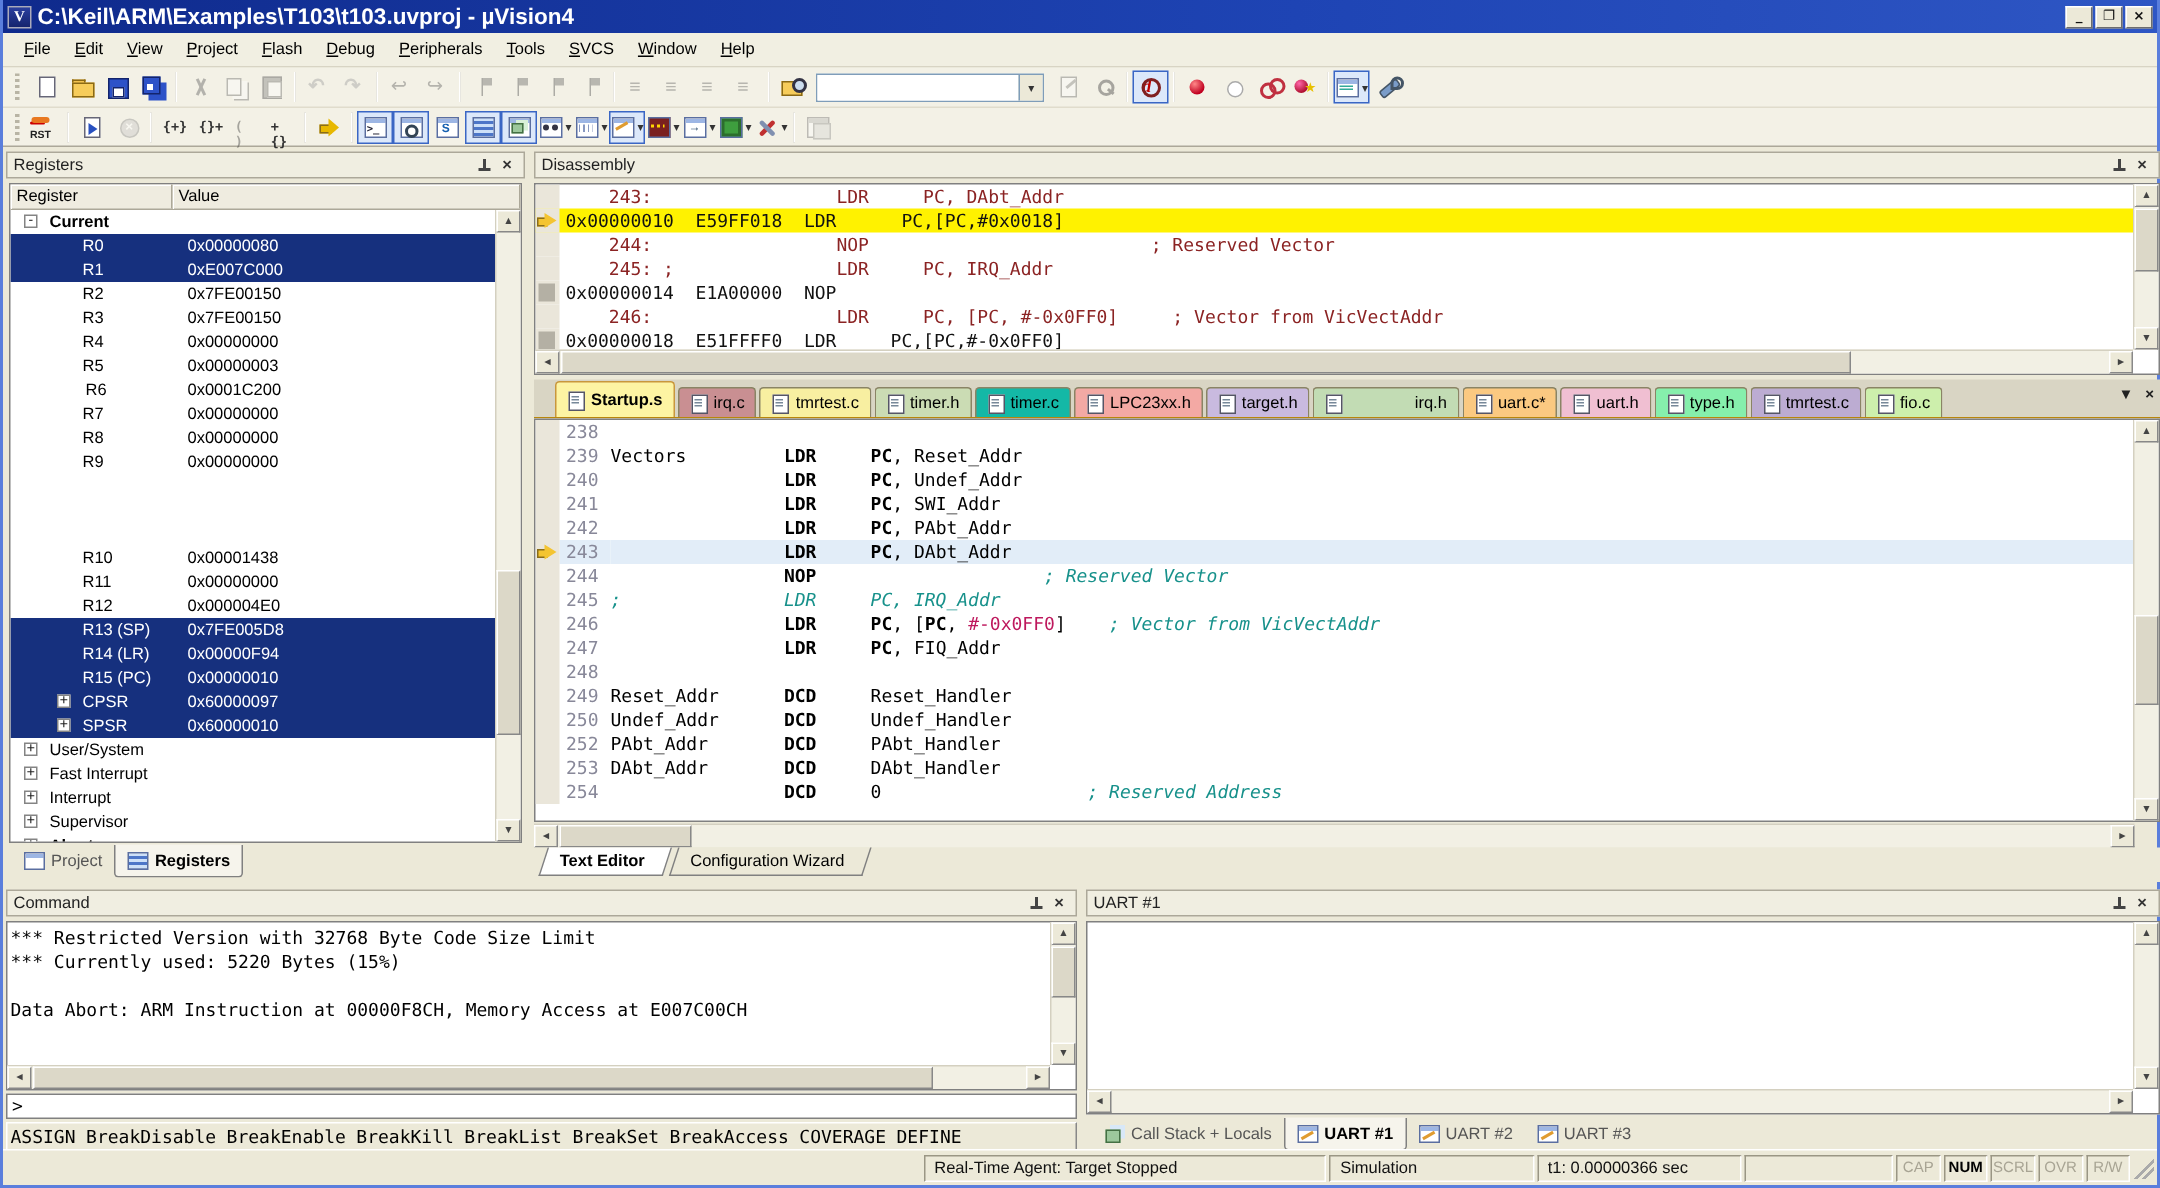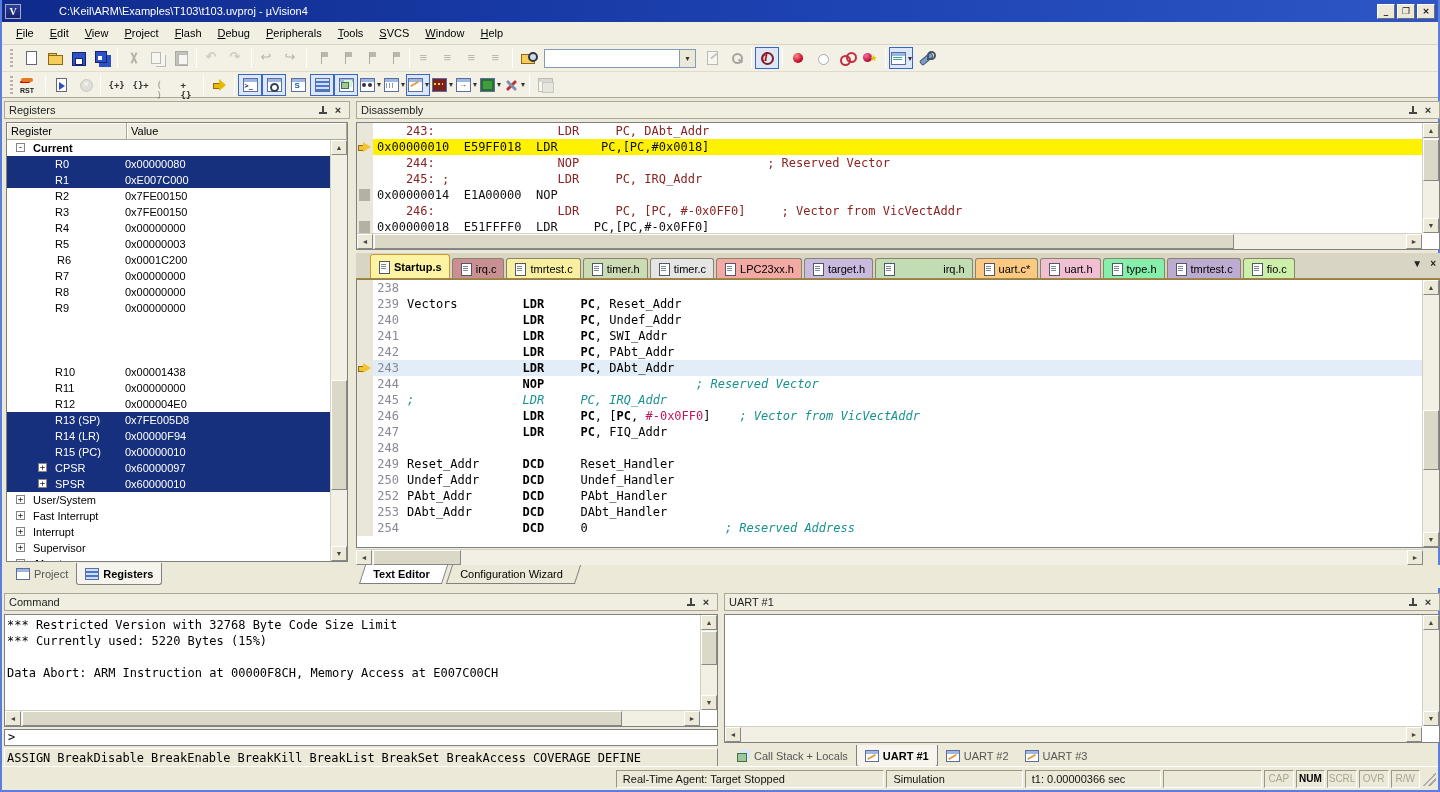--- a/index.html
+++ b/index.html
@@ -6,21 +6,21 @@
   html,body { width:1440px; height:792px; overflow:hidden; }
   body { font-family:"Liberation Sans",sans-serif; font-size:11px; background:#ECE9D8; color:#000; cursor:default; }
   .window { position:absolute; inset:0; border:2px solid #5A7EDC; border-top:none; }
 
   
   .titlebar { position:absolute; left:0; top:0; right:0; height:22px;
     background:linear-gradient(90deg,#0F2A8C 0%,#1E44B4 60%,#2E56C4 100%);
     display:flex; align-items:center; padding:0 3px; }
   .appicon { width:16px; height:15px; background:linear-gradient(#2b3f9e,#15246e); border:1px solid #aab;
     color:#fff; font:bold 10px "Liberation Serif",serif; text-align:center; line-height:13px; margin-right:4px; }
-  .title-text { color:#fff; font-weight:normal; font-size:11px; flex:1; white-space:nowrap; overflow:hidden;margin-left:34px; }
+  .title-text { color:#fff; font-weight:bold; font-size:15px; flex:1; white-space:nowrap; overflow:hidden; }
   .winbtns { display:flex; gap:2px; }
   .winbtn { width:18px; height:15px; background:#ECE9D8; border:1px solid; border-color:#fff #6d6d6d #6d6d6d #fff;
     font:bold 9px "DejaVu Sans",sans-serif; text-align:center; line-height:13px; color:#111; }
 
   
   .menubar { position:absolute; left:0; top:22px; right:0; height:23px; background:#F1EFE2;
     border-bottom:1px solid #D8D4C4; display:flex; align-items:center; padding-left:6px; }
   .menu-item { display:inline-block; padding:4px 8px; font-size:11px; }
   .menu-item::first-letter { text-decoration:underline; }
 
@@ -128,21 +128,21 @@
   .vsb { position:absolute; top:0; bottom:0; right:0; width:17px; background:#F2F0E4; border-left:1px solid #d4d0c0; }
   .hsb { position:absolute; left:0; right:0; bottom:0; height:16px; background:#F2F0E4; border-top:1px solid #d4d0c0; }
   .sbb { position:absolute; width:16px; height:15px; background:#ECE9D8; border:1px solid; border-color:#fff #888 #888 #fff; font-size:7px; color:#444; text-align:center; line-height:13px; }
   .sbthumb { position:absolute; background:#DCD8C8; border:1px solid; border-color:#fff #888 #888 #fff; }
 
   
   #registers-panel { left:2px; top:101px; width:346px; height:487px; }
   .reg-frame { position:absolute; left:2px; top:21px; right:2px; bottom:26px; border:1px solid #808080; background:#fff; }
   .reg-head { display:flex; height:17px; background:#EFECE0; border-bottom:1px solid #ACA899; }
   .reg-head div { padding:2px 4px; border-right:1px solid #ACA899; box-shadow:inset 1px 1px 0 #fff; }
-  .rh-reg { width:120px; } .rh-val { flex:1; }
+  .rh-reg { width:108px; } .rh-val { flex:1; }
   .reg-list { position:absolute; top:17px; left:0; right:17px; bottom:0; overflow:hidden; }
   .reg-row { position:relative; height:16px; line-height:16px; white-space:nowrap; }
   .reg-row .exp { position:absolute; top:3px; width:9px; height:9px; border:1px solid #848484; background:#fff;
     font:9px/7px "DejaVu Sans Mono",monospace; text-align:center; color:#222; }
   .reg-label { display:inline-block; }
   .reg-value { position:absolute; left:118px; }
   .reg-row.sel { background:#16307E; color:#fff; }
   .reg-row.b { font-weight:bold; }
   #registers-panel .vsb { top:17px; bottom:0; }
 
@@ -536,21 +536,21 @@
           <span>irq.c</span>
         </div>
         <div class="etab" style="background: rgb(248, 239, 161);">
           <span class="tab-ic"></span>
           <span>tmrtest.c</span>
         </div>
         <div class="etab" style="background: rgb(203, 220, 180);">
           <span class="tab-ic"></span>
           <span>timer.h</span>
         </div>
-        <div class="etab" style="background: #e5e5e5;">
+        <div class="etab" style="background: #14b8a6;">
           <span class="tab-ic"></span>
           <span>timer.c</span>
         </div>
         <div class="etab" style="background: rgb(243, 169, 164);">
           <span class="tab-ic"></span>
           <span>LPC23xx.h</span>
         </div>
         <div class="etab" style="background: rgb(201, 186, 223);">
           <span class="tab-ic"></span>
           <span>target.h</span>

